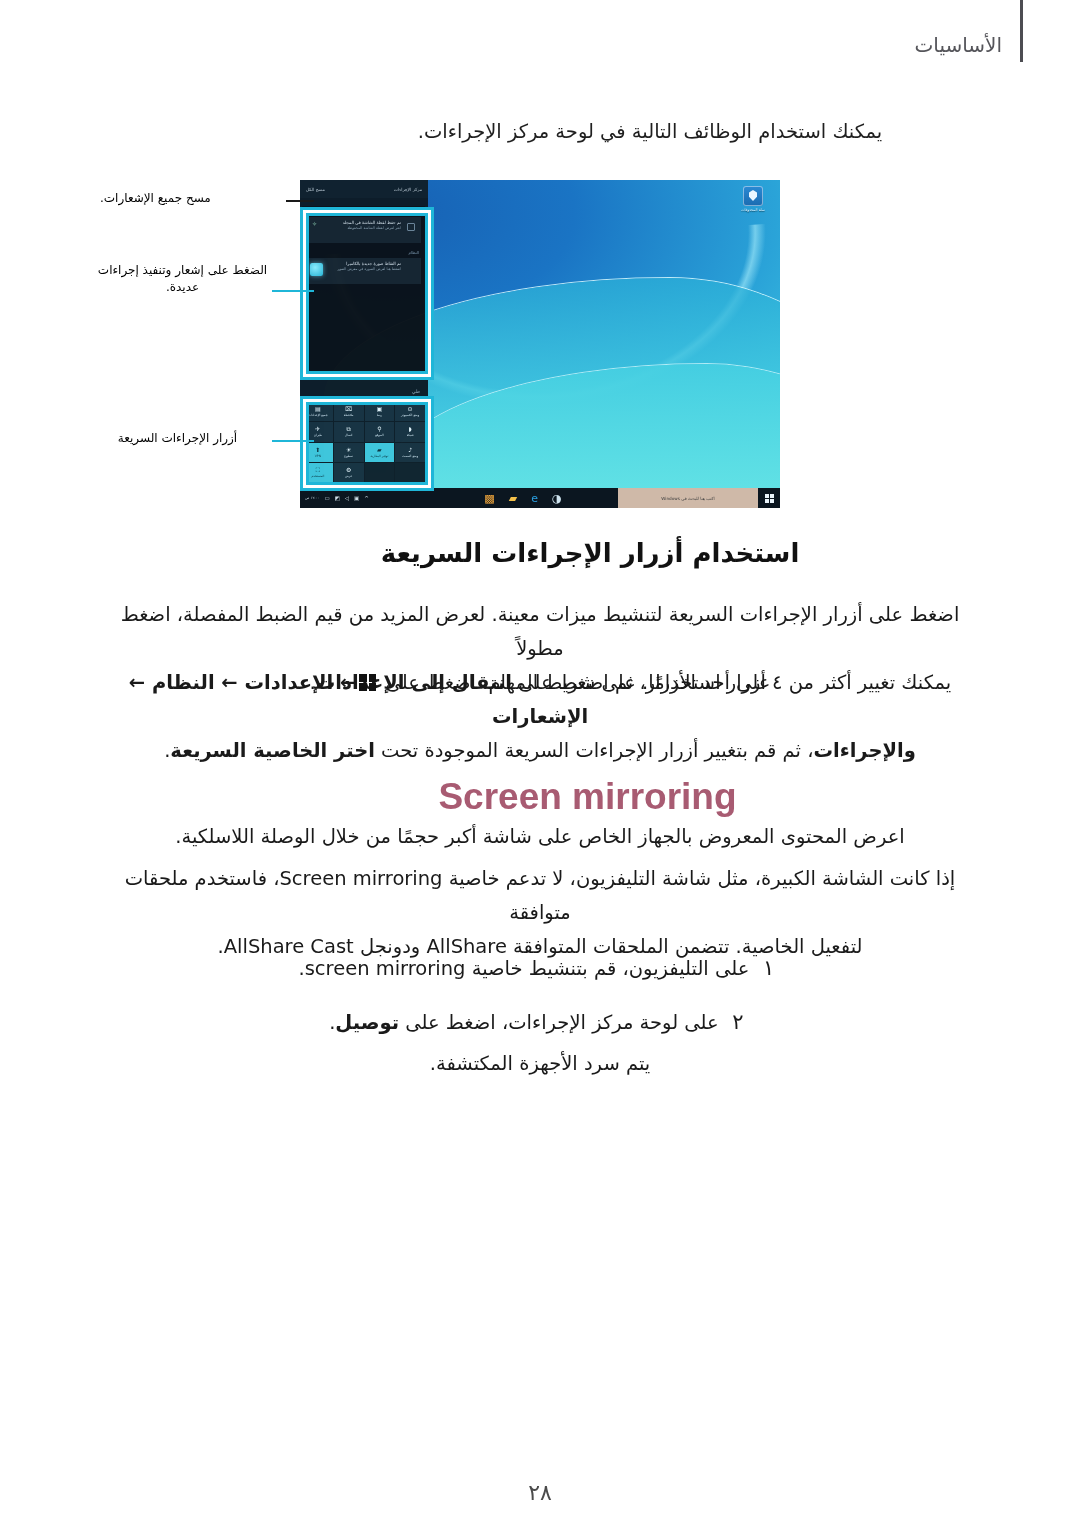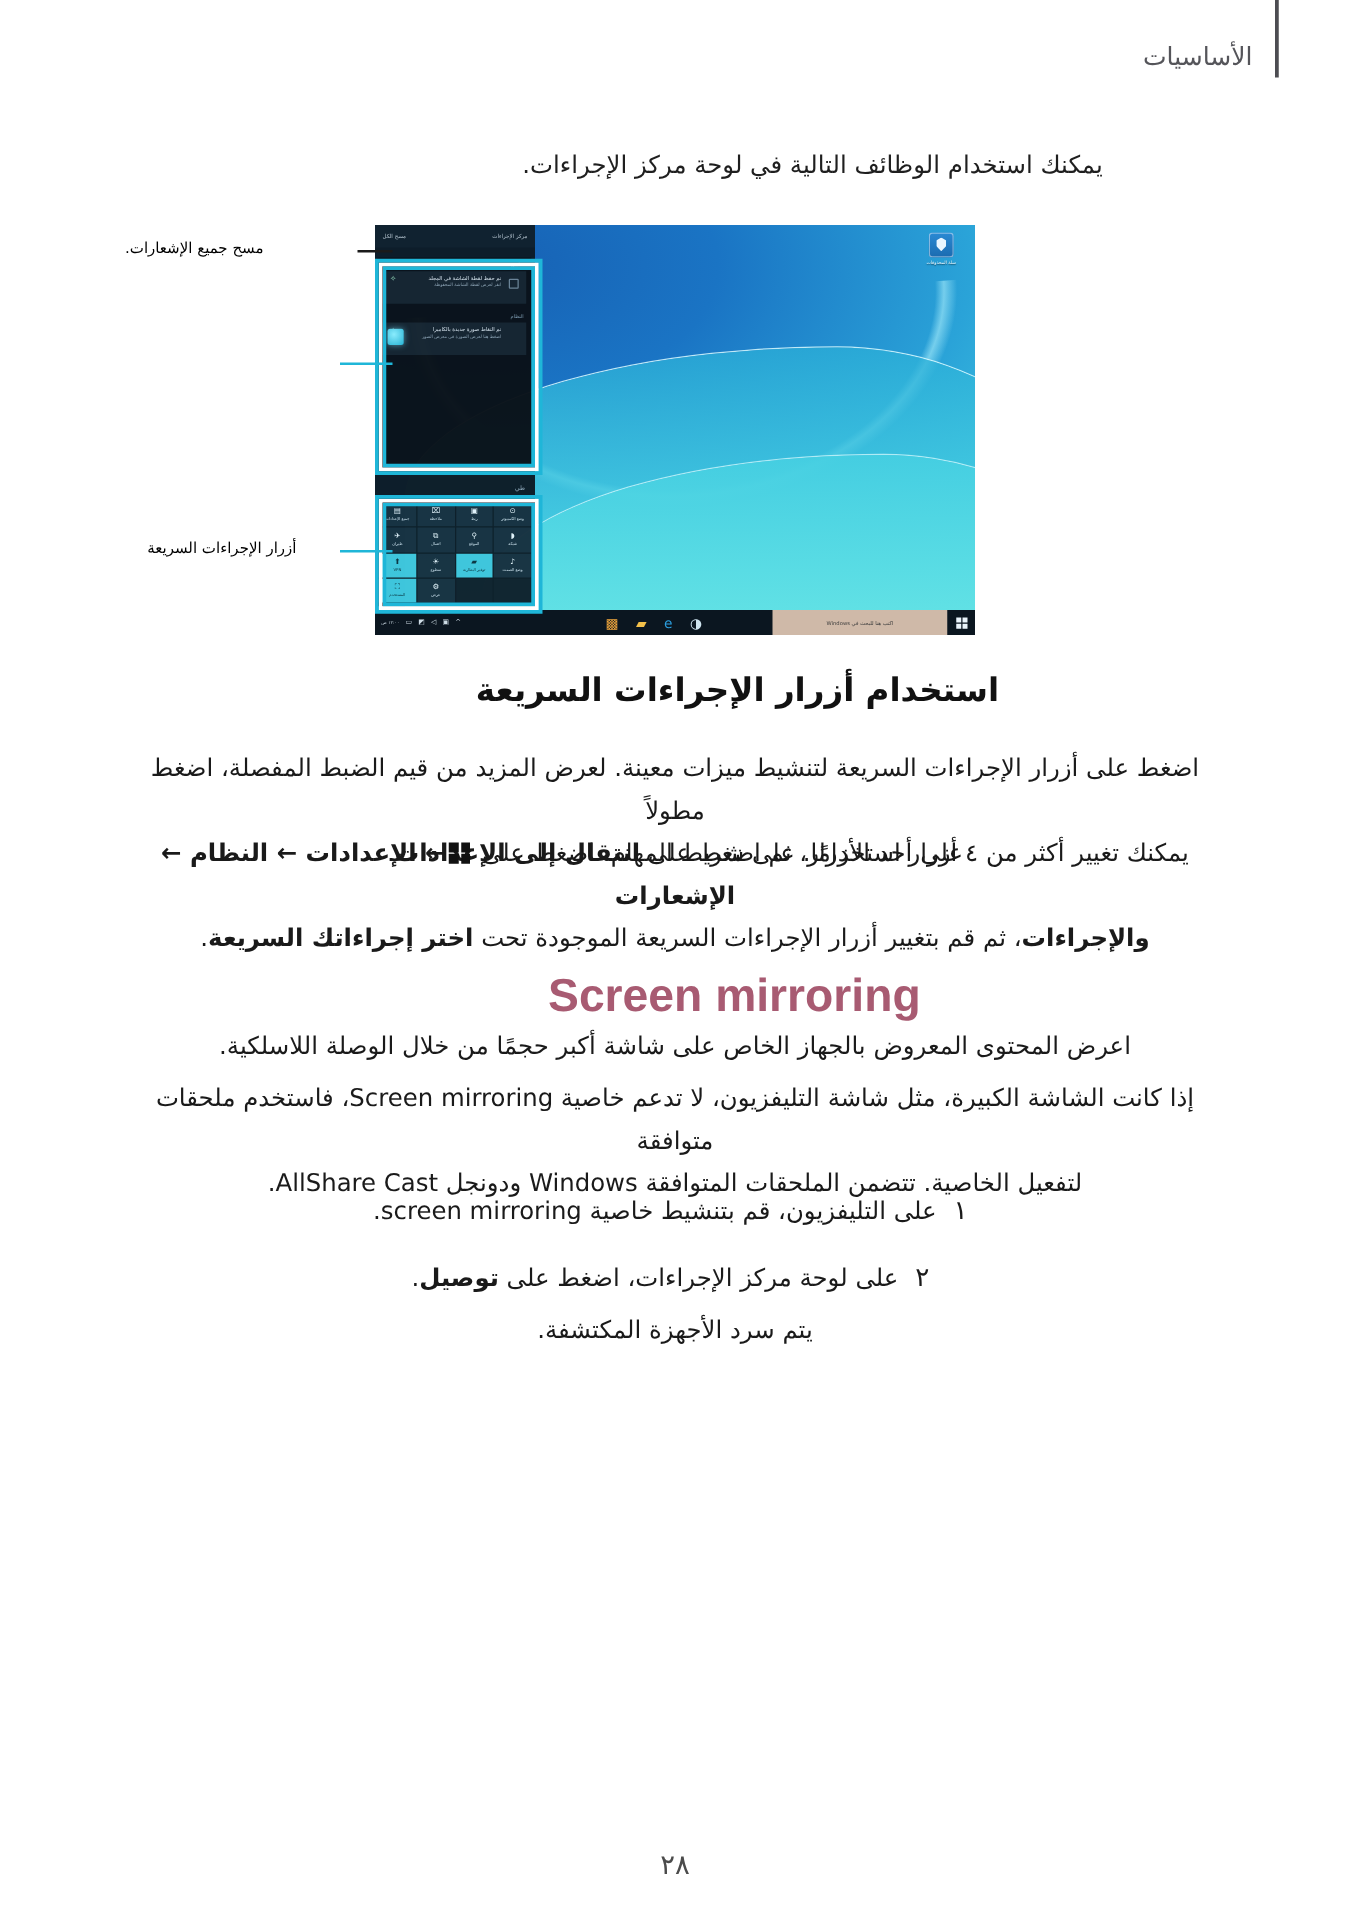--- a/index.html
+++ b/index.html
@@ -620,42 +620,43 @@
   </div>
 
   <div class="callout-box cbox-notif" style="top:30px;"></div>
   <div class="callout-box cbox-tiles" style="top:219px;"></div>
 
   <div class="leader leader-dark" style="left:286px; top:20px; width:28px;"></div>
   <div class="leader" style="left:272px; top:110px; width:42px;"></div>
   <div class="leader" style="left:272px; top:260px; width:42px;"></div>
 
   <div class="anno" style="left:100px; top:10px; width:185px; text-align:left;">مسح جميع الإشعارات.</div>
+  <div class="anno" style="left:95px; top:82px; width:175px; text-align:center;">الضغط على إشعار وتنفيذ إجراءات عديدة.</div>
   <div class="anno" style="left:85px; top:250px; width:185px; text-align:center;">أزرار الإجراءات السريعة</div>
 </div>
 
 <div class="section-heading">استخدام أزرار الإجراءات السريعة</div>
 
 <div class="para" style="top:598px;">
   <span>اضغط على أزرار الإجراءات السريعة لتنشيط ميزات معينة. لعرض المزيد من قيم الضبط المفصلة، اضغط مطولاً</span><br>
   <span>على أحد الأزرار، ثم اضغط على </span><b>انتقال إلى الإعدادات</b><span>.</span>
 </div>
 
 <div class="para" style="top:666px;">
   <span>يمكنك تغيير أكثر من ٤ أزرار استخدامًا. على شريط المهام، اضغط على </span><span class="win-logo"><i></i><i></i><i></i><i></i></span><b>← الإعدادات ← النظام ← الإشعارات</b><br>
-  <b>والإجراءات</b><span>، ثم قم بتغيير أزرار الإجراءات السريعة الموجودة تحت </span><b>اختر إجراءاتك السريعة</b><span>.</span>
+  <b>والإجراءات</b><span>، ثم قم بتغيير أزرار الإجراءات السريعة الموجودة تحت </span><b>اختر الخاصية السريعة</b><span>.</span>
 </div>
 
 <div class="big-title" style="color: rgb(168, 91, 114);">Screen mirroring</div>
 
 <div class="para" style="top:820px;">اعرض المحتوى المعروض بالجهاز الخاص على شاشة أكبر حجمًا من خلال الوصلة اللاسلكية.</div>
 
 <div class="para" style="top:862px;">
   <span>إذا كانت الشاشة الكبيرة، مثل شاشة التليفزيون، لا تدعم خاصية </span><span class="ltr-run">Screen mirroring</span><span>، فاستخدم ملحقات متوافقة</span><br>
-  <span>لتفعيل الخاصية. تتضمن الملحقات المتوافقة </span><span class="ltr-run">Windows</span><span> ودونجل </span><span class="ltr-run">AllShare Cast</span><span>.</span>
+  <span>لتفعيل الخاصية. تتضمن الملحقات المتوافقة </span><span class="ltr-run">AllShare</span><span> ودونجل </span><span class="ltr-run">AllShare Cast</span><span>.</span>
 </div>
 
 <div class="step" style="top:952px;">
   <span class="num">١</span>
   <span class="txt"><span>على التليفزيون، قم بتنشيط خاصية </span><span class="ltr-run">screen mirroring</span><span>.</span></span>
 </div>
 
 <div class="step" style="top:1006px;">
   <span class="num">٢</span>
   <span class="txt"><span>على لوحة مركز الإجراءات، اضغط على </span><b>توصيل</b><span>.</span></span>

